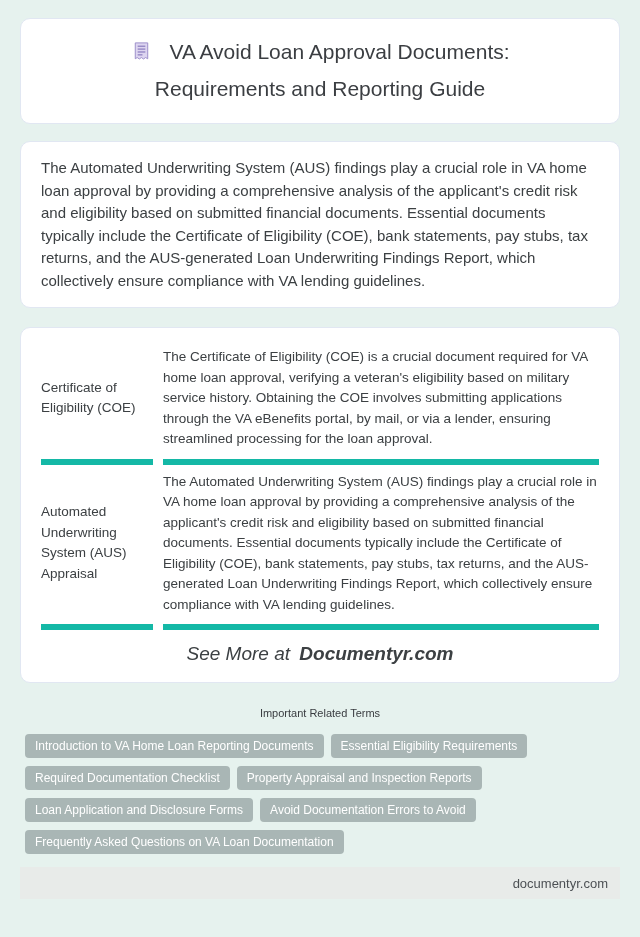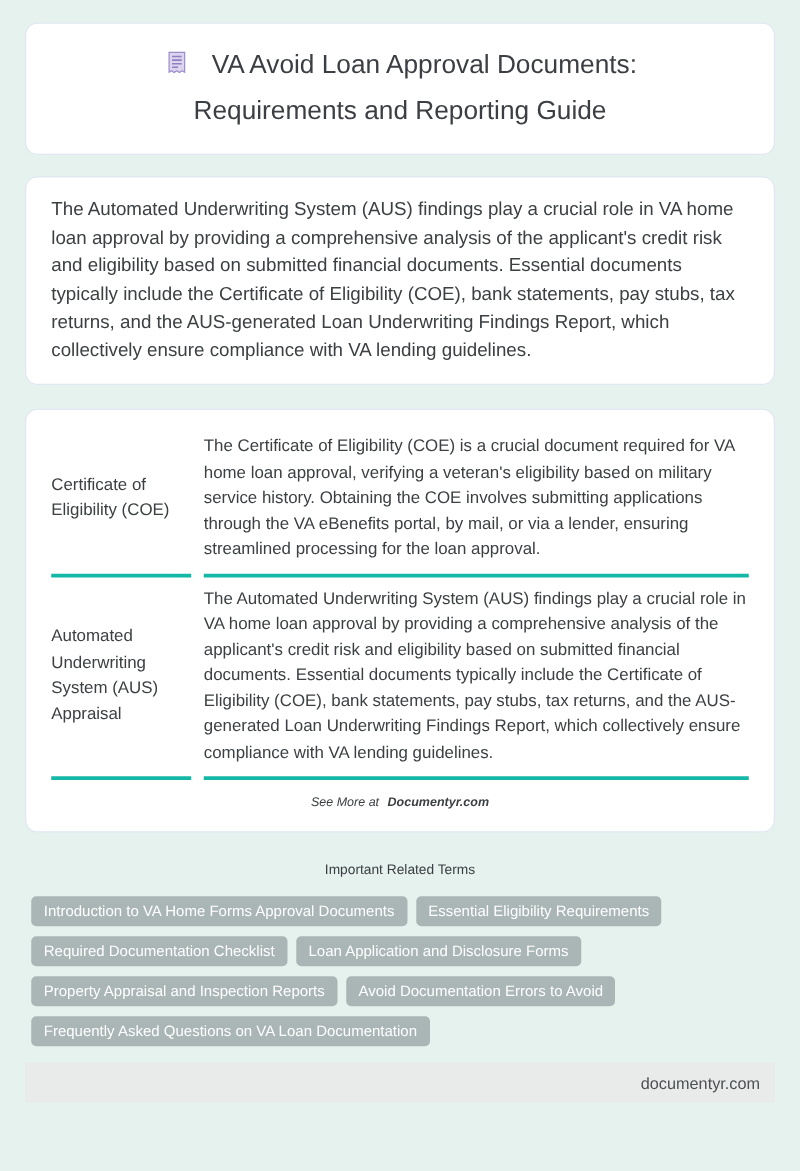--- a/index.html
+++ b/index.html
@@ -55,33 +55,33 @@
   .table-card {
     margin-top: 19px;
     padding: 12px 10px 14px;
   }
   table.terms {
     width: 100%;
     border-collapse: separate;
     border-spacing: 10px 0;
   }
   table.terms td {
-    border-bottom: 3px solid #14b8a6;
+    border-bottom: 6px solid #14b8a6;
     vertical-align: middle;
     font-size: 13.5px;
     line-height: 20.5px;
     color: #3c4043;
     padding: 7px 0 9px;
     text-align: left;
   }
   td.term-cell { width: 112px; }
   .see-more {
     text-align: center;
     font-style: italic;
-    font-size: 10px;
+    font-size: 19px;
     color: #3c4043;
     margin: 13px 0 3px;
   }
   .see-more .brand { font-weight: 700; }
   .see-more .prefix { margin-right: 4px; }
   
   .related-heading {
     text-align: center;
     font-size: 11px;
     font-weight: 400;
@@ -162,25 +162,25 @@
     </table>
     <p class="see-more">
       <span class="prefix">See More at</span>
       <span class="brand">Documentyr.com</span>
     </p>
   </section>
 
   <h2 class="related-heading">Important Related Terms</h2>
 
   <div class="tags">
-    <span class="tag">Introduction to VA Home Forms Approval Documents</span>
+    <span class="tag">Introduction to VA Home Loan Reporting Documents</span>
     <span class="tag">Essential Eligibility Requirements</span>
     <span class="tag">Required Documentation Checklist</span>
+    <span class="tag">Property Appraisal and Inspection Reports</span>
     <span class="tag">Loan Application and Disclosure Forms</span>
-    <span class="tag">Property Appraisal and Inspection Reports</span>
     <span class="tag">Avoid Documentation Errors to Avoid</span>
     <span class="tag">Frequently Asked Questions on VA Loan Documentation</span>
   </div>
 
   <footer class="footer">
     <span>documentyr.com</span>
   </footer>
 
 </div>
 

